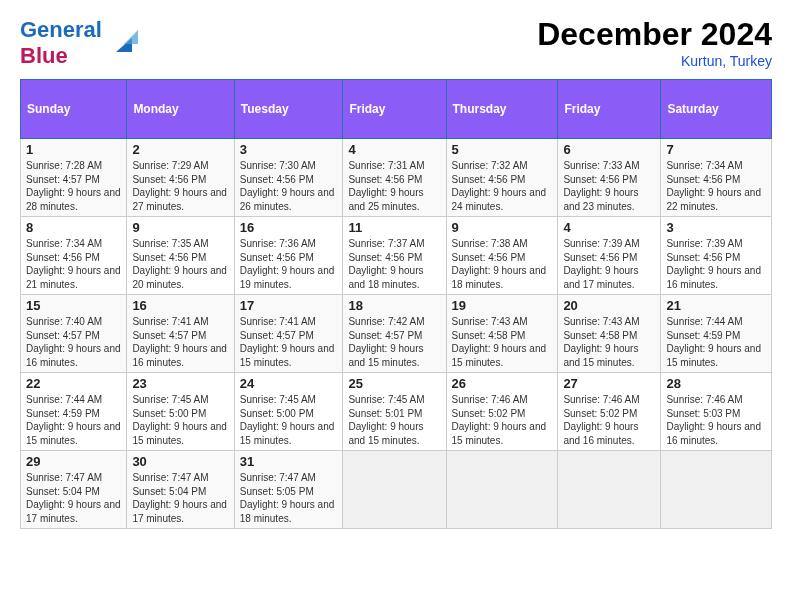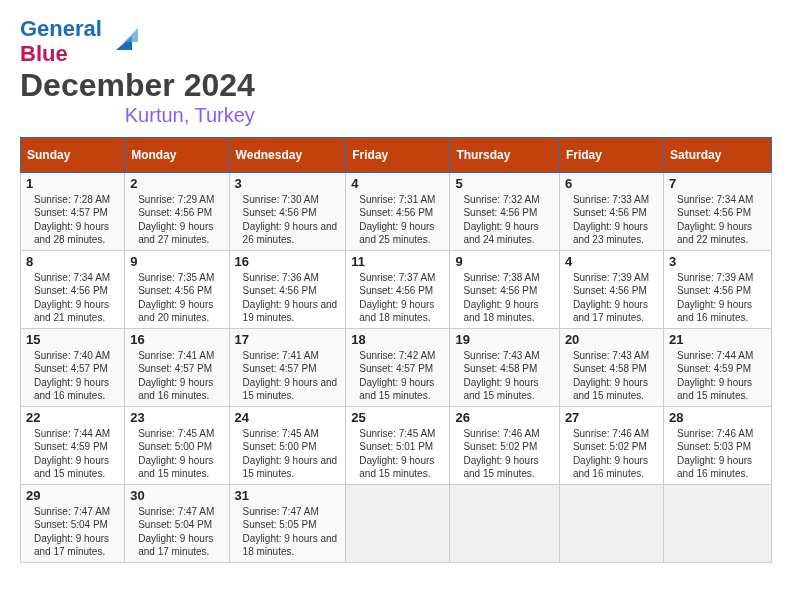--- a/index.html
+++ b/index.html
@@ -7,49 +7,48 @@
       font-family: Arial, sans-serif;
       background: #fff;
       width: 792px;
       height: 612px;
       overflow: hidden;
       padding: 16px 20px;
     }
     .header {
       display: flex;
       justify-content: space-between;
-      align-items: flex-start;
+      align-items: center;
       margin-bottom: 10px;
-      flex-direction: column;
     }
     .logo {
       display: flex;
       align-items: center;
     }
     .title-block {
       text-align: right;
     }
     .month-title {
       font-size: 32px;
       font-weight: bold;
-      color: #404040;
+      color: #000000;
     }
     .location {
-      font-size: 20px;
-      color: #8b5cf6;
+      font-size: 14px;
+      color: #1d4ed8;
     }
     table {
       width: 100%;
       border-collapse: collapse;
       font-size: 10.5px;
     }
     thead tr th {
-      background: #c2410c;
+      background: #8b5cf6;
       color: #fff;
-      padding: 10px 6px;
+      padding: 22px 6px;
       text-align: left;
       font-size: 12px;
       font-weight: bold;
       border: 1px solid #2a6db5;
     }
     tbody tr td {
       border: 1px solid #ccc;
       padding: 3px 5px;
       vertical-align: top;
       height: 74px;
@@ -62,21 +61,20 @@
       font-size: 13px;
       font-weight: bold;
       color: #222;
       display: block;
       margin-bottom: 2px;
     }
     .day-info {
       color: #333;
       line-height: 1.35;
       font-size: 10px;
-      margin-left: 8px;
     }
     .empty-cell {
       background: #f0f0f0 !important;
     }
   </style>
 </head>
 <body>
 
 <div class="header">
   <div class="logo">
@@ -97,21 +95,21 @@
     <div class="month-title">December 2024</div>
     <div class="location">Kurtun, Turkey</div>
   </div>
 </div>
 
 <table>
   <thead>
     <tr>
       <th>Sunday</th>
       <th>Monday</th>
-      <th>Wednesday</th>
+      <th>Tuesday</th>
       <th>Friday</th>
       <th>Thursday</th>
       <th>Friday</th>
       <th>Saturday</th>
     </tr>
   </thead>
   <tbody id="calendar-body">
   <tr>
         <td>
         <span class="day-num">1</span>

